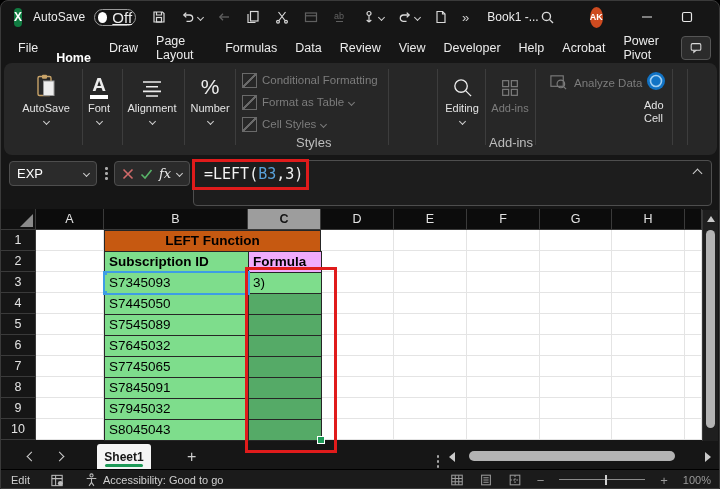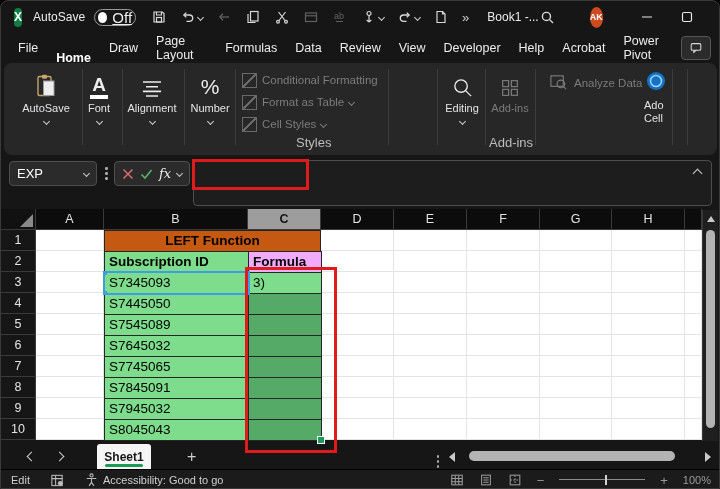--- a/index.html
+++ b/index.html
@@ -417,20 +417,21 @@
       <svg width="12" height="12" viewBox="0 0 12 12" stroke="#D16A6A" stroke-width="1.6">
           <path d="M1.5 1.5l9 9M10.5 1.5l-9 9"></path>
         </svg>
       <svg width="13" height="12" viewBox="0 0 13 12" fill="none" stroke="#58B368" stroke-width="1.6">
           <path d="M1.5 6.5 5 10 11.5 2"></path>
         </svg>
       <span class="fx">fx</span>
       <span class="chev sm"></span>
     </div>
     <div class="fb-field">
+      <span class="formula-text"><span>=LEFT(</span><span class="ref">B3</span><span>,3)</span></span>
       <span class="chev up fb-collapse"></span>
     </div>
   </div>
 
   <div id="grid">
       <div class="grid-corner" style="left: 0px; top: 0px; width: 35px; height: 21px;"></div>
       <div class="col-header" style="left: 35px; top: 0px; width: 68px; height: 21px;">A</div>
       <div class="col-header" style="left: 103px; top: 0px; width: 144px; height: 21px;">B</div>
       <div class="col-header sel" style="left: 247px; top: 0px; width: 73px; height: 21px;">C</div>
       <div class="col-header" style="left: 320px; top: 0px; width: 73px; height: 21px;">D</div>

